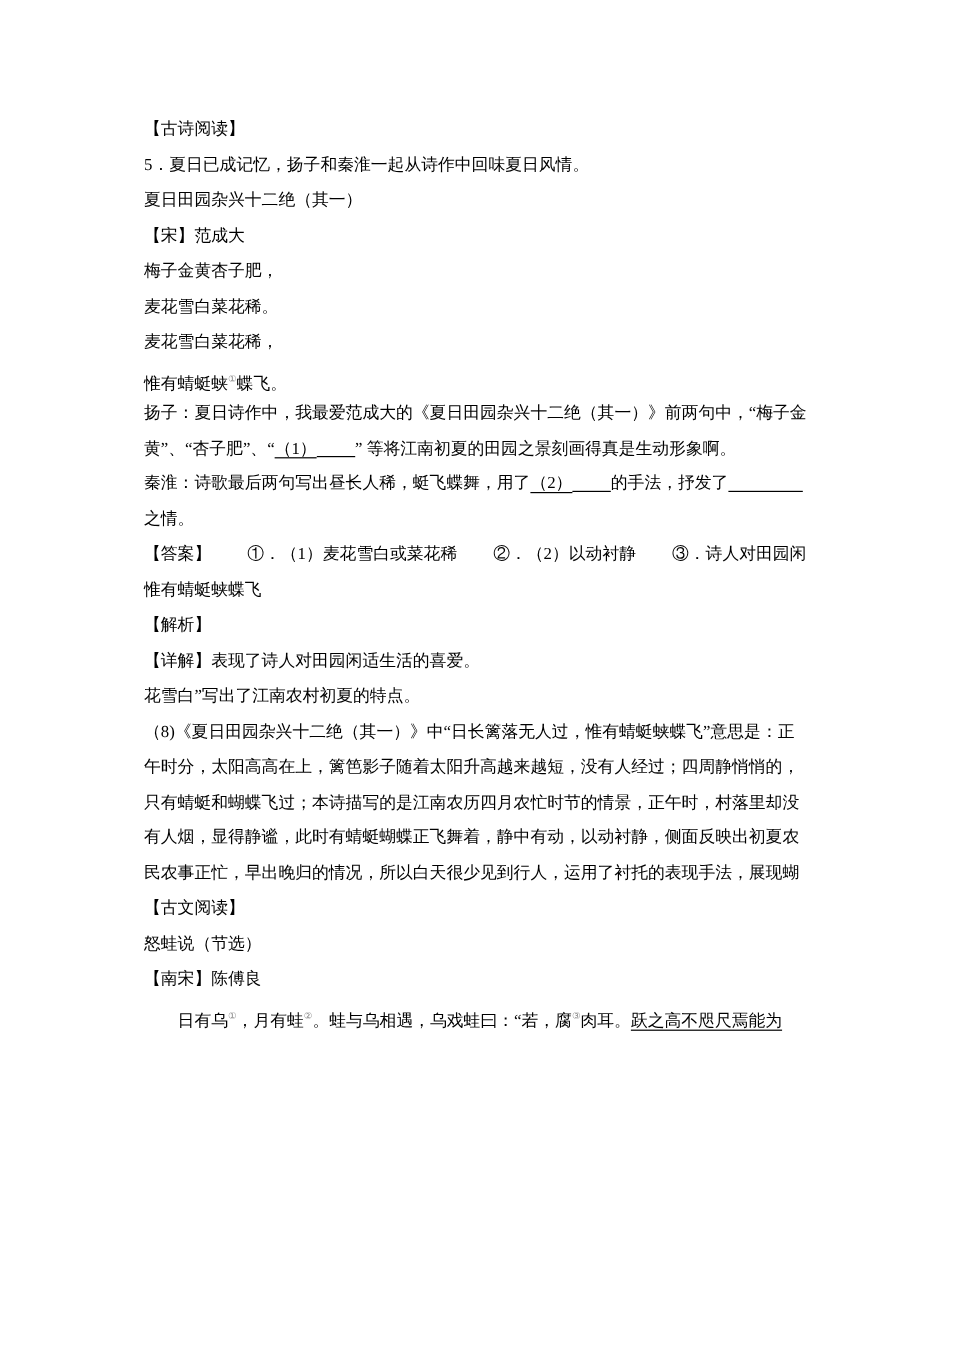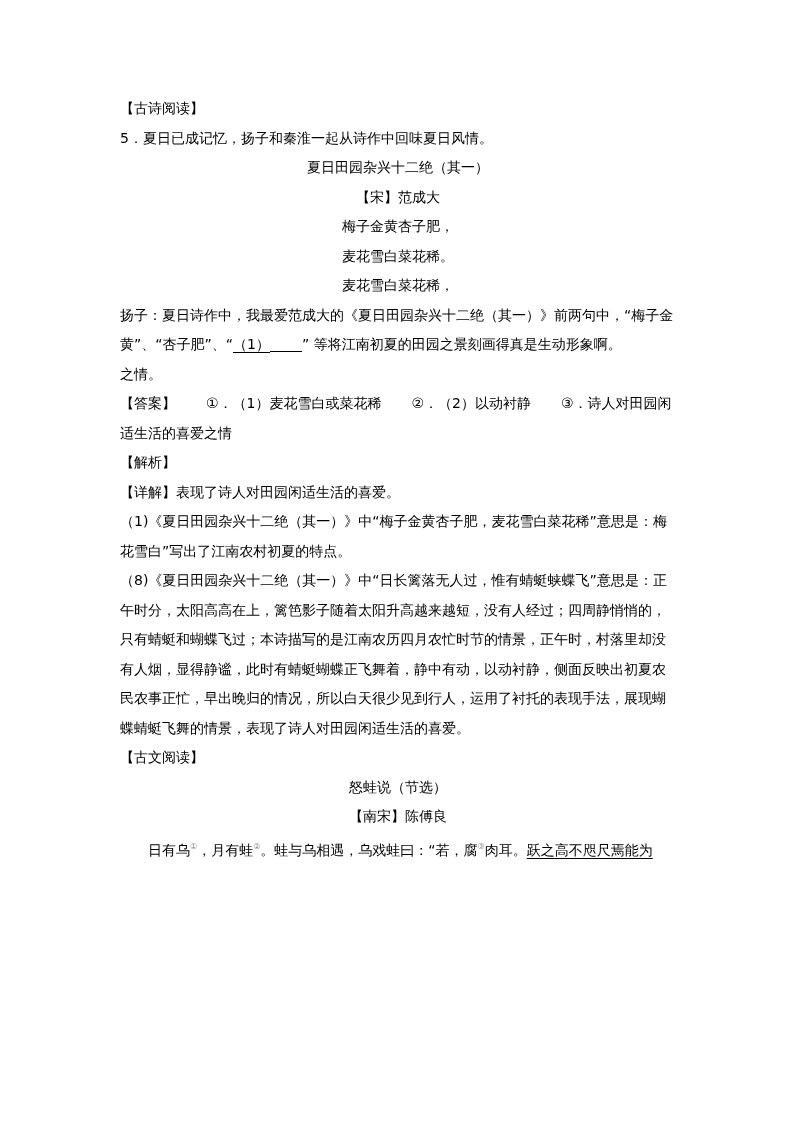--- a/index.html
+++ b/index.html
@@ -1,62 +1,66 @@
 <!DOCTYPE html>
 <html><head>
 <meta charset="utf-8">
 <style>
   html, body { margin: 0; padding: 0; background: #ffffff; }
   body {
     width: 794px; height: 1123px; position: relative; overflow: hidden;
     font-family: "DejaVu Sans", "Liberation Sans", sans-serif;
     color: #000; font-size: 14px;
   }
-  .page { position: absolute; left: 120px; top: 94px; width: 556px; }
+  .page { position: absolute; left: 120px; top: 94px; width: 556px; font-family: Liberation Serif, serif; }
   .line { height: 29.5px; line-height: 29.5px; white-space: nowrap; }
-  .center { text-align: center; }
+  .center { }
   .indent { padding-left: 28px; }
   .u { text-decoration: underline; text-underline-offset: 3px; }
   .blank { display: inline-block; border-bottom: 1px solid #000; height: 17px; vertical-align: -3px; }
   sup.fn { font-size: 8px; color: #888; vertical-align: 6px; }
   .gap { display: inline-block; width: 30px; }
 </style>
 </head>
 <body>
 
 <div class="page">
   <div class="line">【古诗阅读】</div>
   <div class="line">5．夏日已成记忆，扬子和秦淮一起从诗作中回味夏日风情。</div>
   <div class="line center">夏日田园杂兴十二绝（其一）</div>
   <div class="line center">【宋】范成大</div>
   <div class="line center">梅子金黄杏子肥，</div>
   <div class="line center">麦花雪白菜花稀。</div>
   <div class="line center">麦花雪白菜花稀，</div>
+  <div class="line center">
+    <span>惟有蜻蜓蛱</span><sup class="fn">①</sup><span>蝶飞。</span>
+  </div>
   <div class="line">扬子：夏日诗作中，我最爱范成大的《夏日田园杂兴十二绝（其一）》前两句中，“梅子金</div>
   <div class="line">
     <span>黄”、“杏子肥”、“</span><span class="u">（1）</span><span class="blank" style="width:32px"></span><span>” 等将江南初夏的田园之景刻画得真是生动形象啊。</span>
+  </div>
+  <div class="line">
+    <span>秦淮：诗歌最后两句写出昼长人稀，蜓飞蝶舞，用了</span><span class="u">（2）</span><span class="blank" style="width:32px"></span><span>的手法，抒发了</span><span class="blank" style="width:62px"></span>
   </div>
   <div class="line">之情。</div>
 
   <div class="line">
     <span>【答案】</span><span class="gap"></span><span>①．（1）麦花雪白或菜花稀</span><span class="gap"></span><span>②．（2）以动衬静</span><span class="gap"></span><span>③．诗人对田园闲</span>
   </div>
-  <div class="line">适生活的喜爱之情</div>
+  <div class="line">惟有蜻蜓蛱蝶飞</div>
   <div class="line">【解析】</div>
   <div class="line">【详解】表现了诗人对田园闲适生活的喜爱。</div>
 
-  <div class="line">（1)《夏日田园杂兴十二绝（其一）》中“梅子金黄杏子肥，麦花雪白菜花稀”意思是：梅</div>
   <div class="line">花雪白”写出了江南农村初夏的特点。</div>
 
   <div class="line">（8)《夏日田园杂兴十二绝（其一）》中“日长篱落无人过，惟有蜻蜓蛱蝶飞”意思是：正</div>
   <div class="line">午时分，太阳高高在上，篱笆影子随着太阳升高越来越短，没有人经过；四周静悄悄的，</div>
   <div class="line">只有蜻蜓和蝴蝶飞过；本诗描写的是江南农历四月农忙时节的情景，正午时，村落里却没</div>
   <div class="line">有人烟，显得静谧，此时有蜻蜓蝴蝶正飞舞着，静中有动，以动衬静，侧面反映出初夏农</div>
   <div class="line">民农事正忙，早出晚归的情况，所以白天很少见到行人，运用了衬托的表现手法，展现蝴</div>
-  <div class="line">蝶蜻蜓飞舞的情景，表现了诗人对田园闲适生活的喜爱。</div>
 
   <div class="line">【古文阅读】</div>
   <div class="line center">怒蛙说（节选）</div>
   <div class="line center">【南宋】陈傅良</div>
   <div class="line indent">
     <span>日有乌</span><sup class="fn">①</sup><span>，月有蛙</span><sup class="fn">②</sup><span>。蛙与乌相遇，乌戏蛙曰：“若，腐</span><sup class="fn">③</sup><span>肉耳。</span><span class="u">跃之高不咫尺焉能为</span>
   </div>
 </div>
 
 </body></html>

